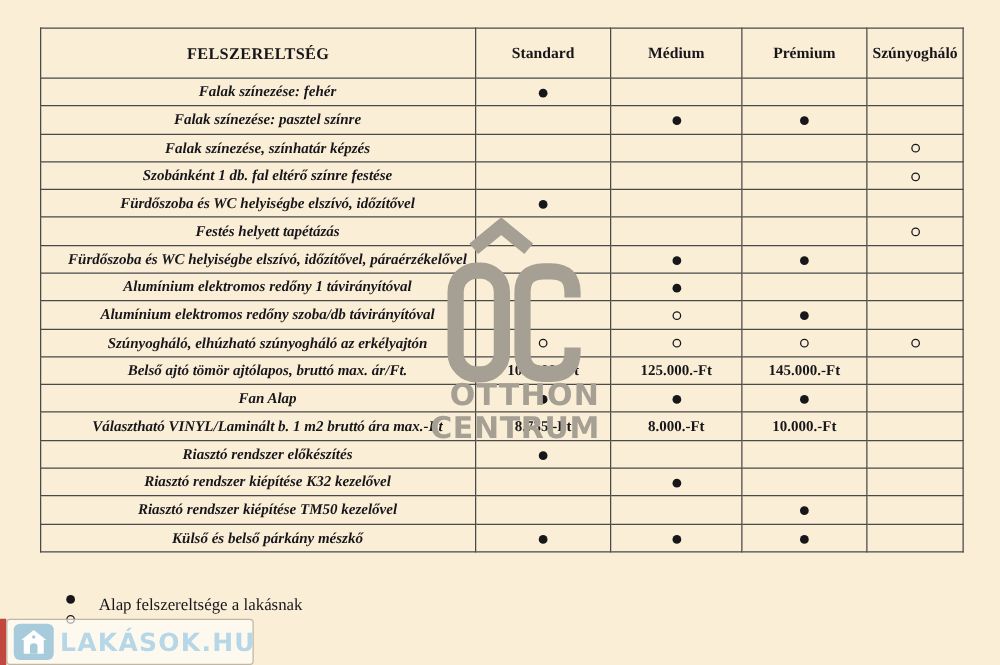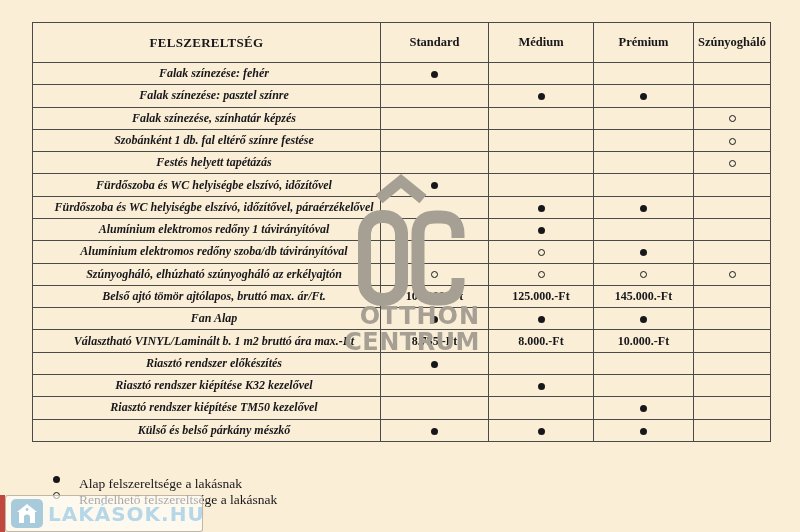--- a/index.html
+++ b/index.html
@@ -127,32 +127,32 @@
           <td class="mark-cell"><span class="dot open"></span></td>
         </tr>
         <tr>
           <td class="feature-cell">Szobánként 1 db. fal eltérő színre festése</td>
           <td class="mark-cell"></td>
           <td class="mark-cell"></td>
           <td class="mark-cell"></td>
           <td class="mark-cell"><span class="dot open"></span></td>
         </tr>
         <tr>
+          <td class="feature-cell">Fürdőszoba és WC helyiségbe elszívó, időzítővel</td>
+          <td class="mark-cell"><span class="dot filled"></span></td>
+          <td class="mark-cell"></td>
+          <td class="mark-cell"></td>
+          <td class="mark-cell"></td>
+        </tr>
+        <tr>
           <td class="feature-cell">Festés helyett tapétázás</td>
           <td class="mark-cell"></td>
           <td class="mark-cell"></td>
           <td class="mark-cell"></td>
           <td class="mark-cell"><span class="dot open"></span></td>
-        </tr>
-        <tr>
-          <td class="feature-cell">Fürdőszoba és WC helyiségbe elszívó, időzítővel</td>
-          <td class="mark-cell"><span class="dot filled"></span></td>
-          <td class="mark-cell"></td>
-          <td class="mark-cell"></td>
-          <td class="mark-cell"></td>
         </tr>
         <tr>
           <td class="feature-cell">Fürdőszoba és WC helyiségbe elszívó, időzítővel, páraérzékelővel</td>
           <td class="mark-cell"></td>
           <td class="mark-cell"><span class="dot filled"></span></td>
           <td class="mark-cell"><span class="dot filled"></span></td>
           <td class="mark-cell"></td>
         </tr>
         <tr>
           <td class="feature-cell">Alumínium elektromos redőny 1 távirányítóval</td>
@@ -243,21 +243,20 @@
     <div class="legend-item">
       <span class="mark">
           <span class="dot filled"></span>
         </span>
       <span>Alap felszereltsége a lakásnak</span>
     </div>
     <div class="legend-item">
       <span class="mark">
           <span class="dot open"></span>
         </span>
-      <span>Rendelhető felszereltsége a lakásnak</span>
     </div>
   </div>
 
   <div class="site-logo">
     <div class="red-strip"></div>
     <div class="box"></div>
     <div class="tile">
       <svg width="22" height="21" viewBox="0 0 22 21">
         <polygon points="11,1 21,9 1,9" fill="#ffffff"></polygon>
         <rect x="3" y="9" width="16" height="11" fill="#ffffff"></rect>

